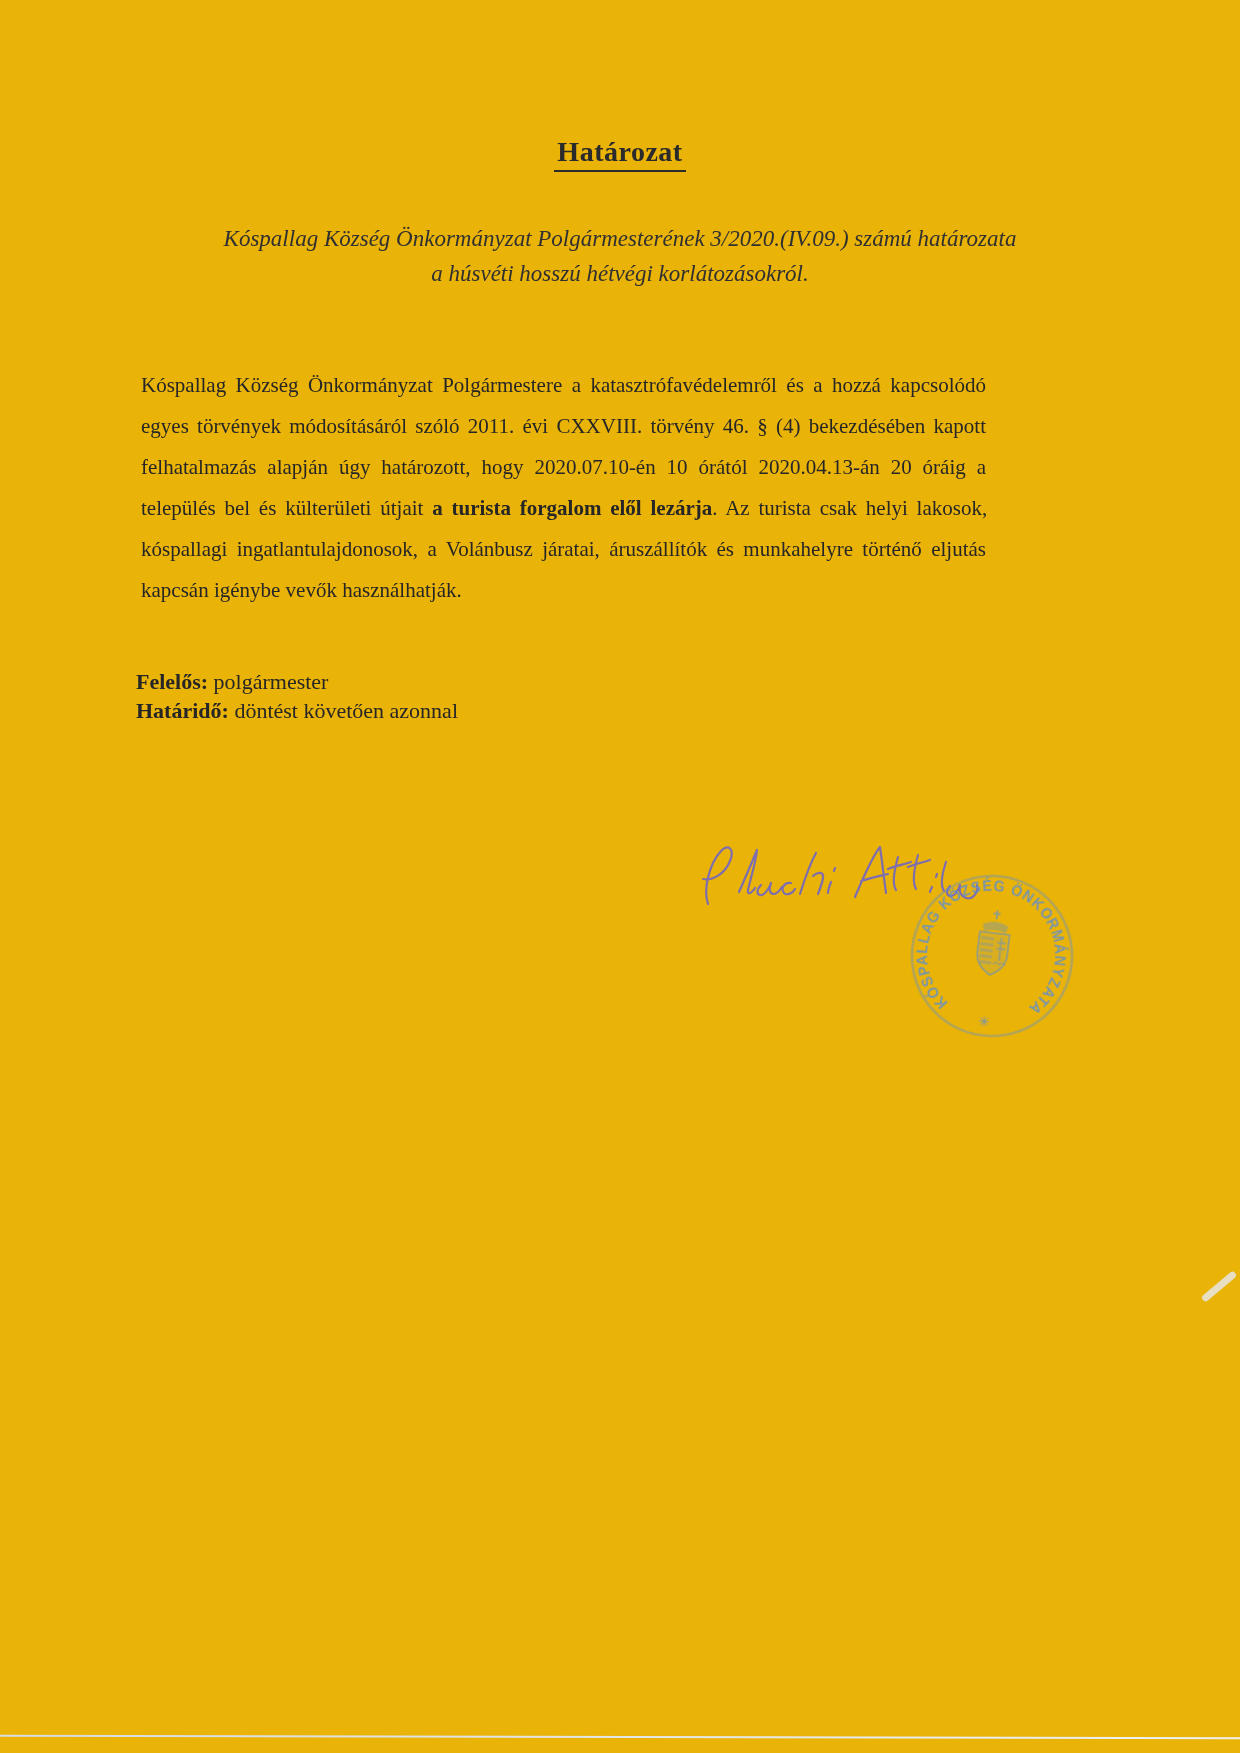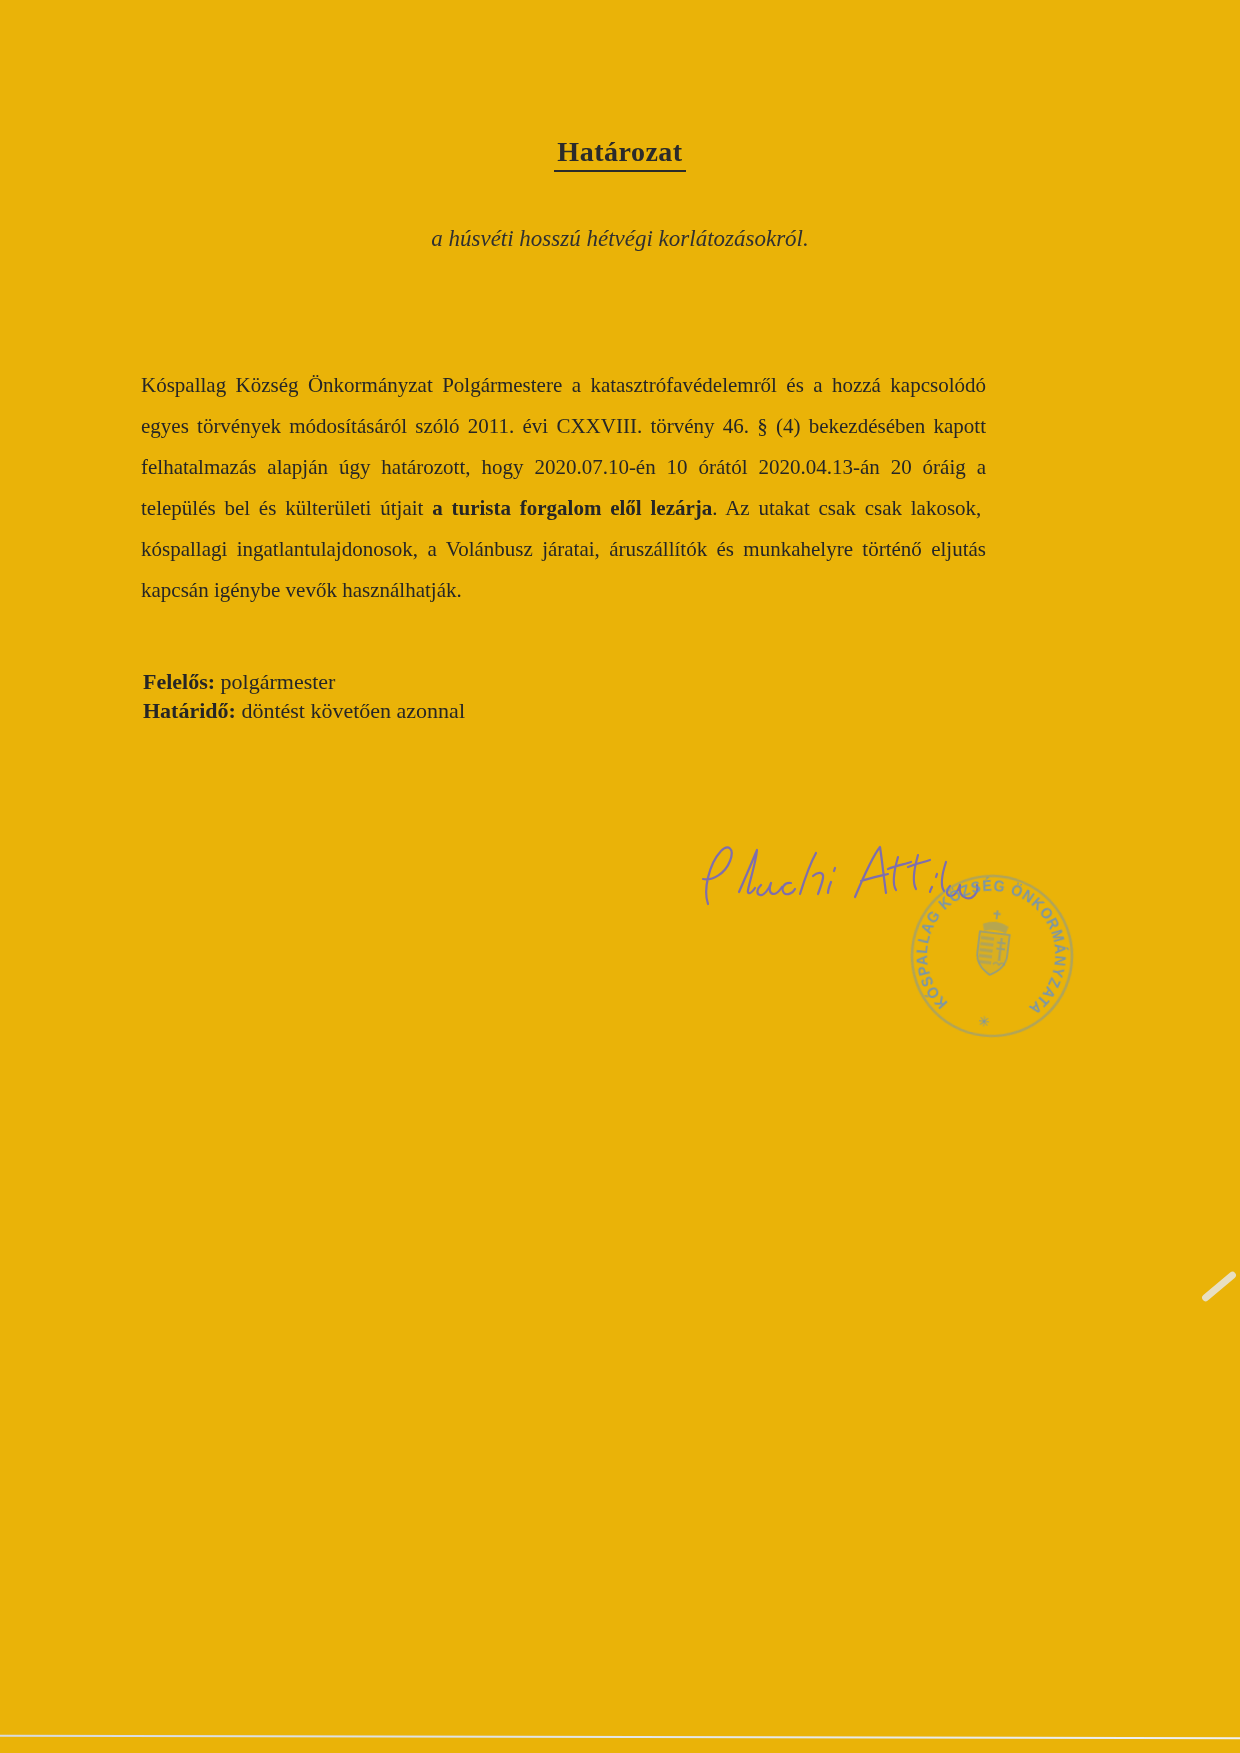--- a/index.html
+++ b/index.html
@@ -22,21 +22,21 @@
   }
   
   .body-text {
     position:absolute; top:340px; left:141px; width:845px;
     font-size:21px; line-height:41px; color:#262626;margin-top:25px;
   }
   .body-line { white-space:nowrap; }
   .bold { font-weight:bold; }
   
   .meta {
-    position:absolute; top:667px; left:143px;
+    position:absolute; top:667px; left:136px;
     font-size:22px; line-height:29px; color:#262626;
   }
   
   .signature-svg { position:absolute; left:692px; top:840px; }
   .sig-stroke { fill:none; stroke:var(--sig-ink,#7468bd); stroke-width:2.2; stroke-linecap:round; stroke-linejoin:round; opacity:.92; }
   .sig-block {
     position:absolute; left:688px; top:916px; width:185px;
     text-align:center; font-size:22px; line-height:31px;
   }
   .sig-name { font-weight:bold; }
@@ -60,28 +60,29 @@
 </head>
 <body>
 
 <div class="page">
 
   <div class="title-wrap">
     <span class="doc-title">Határozat</span>
   </div>
 
   <div class="subtitle">
+    <div>Kóspallag Község Önkormányzat Polgármesterének 3/2020.(IV.09.) számú határozata</div>
     <div>a húsvéti hosszú hétvégi korlátozásokról.</div>
   </div>
 
   <div class="body-text">
       <div class="body-line justify" style="display: block; word-spacing: 4.15451px;"><span>Kóspallag Község Önkormányzat Polgármestere a katasztrófavédelemről és a hozzá kapcsolódó</span></div>
       <div class="body-line justify" style="display: block; word-spacing: 2.97786px;"><span>egyes törvények módosításáról szóló 2011. évi CXXVIII. törvény 46. § (4) bekezdésében kapott</span></div>
       <div class="body-line justify" style="display: block; word-spacing: 5.67188px;"><span>felhatalmazás alapján úgy határozott, hogy 2020.07.10-én 10 órától 2020.04.13-án 20 óráig a</span></div>
-      <div class="body-line justify" style="display: block; word-spacing: 3.53795px;"><span>település bel és külterületi útjait </span><span class="bold">a turista forgalom elől lezárja</span><span>. Az utakat csak csak lakosok,</span></div>
+      <div class="body-line justify" style="display: block; word-spacing: 3.53795px;"><span>település bel és külterületi útjait </span><span class="bold">a turista forgalom elől lezárja</span><span>. Az turista csak helyi lakosok,</span></div>
       <div class="body-line justify" style="display: block; word-spacing: 4.09896px;"><span>kóspallagi ingatlantulajdonosok, a Volánbusz járatai, áruszállítók és munkahelyre történő eljutás</span></div>
       <div class="body-line"><span>kapcsán igénybe vevők használhatják.</span></div>
     </div>
 
   <div class="meta">
     <div>
       <span class="bold">Felelős:</span>
       <span>polgármester</span>
     </div>
     <div>

